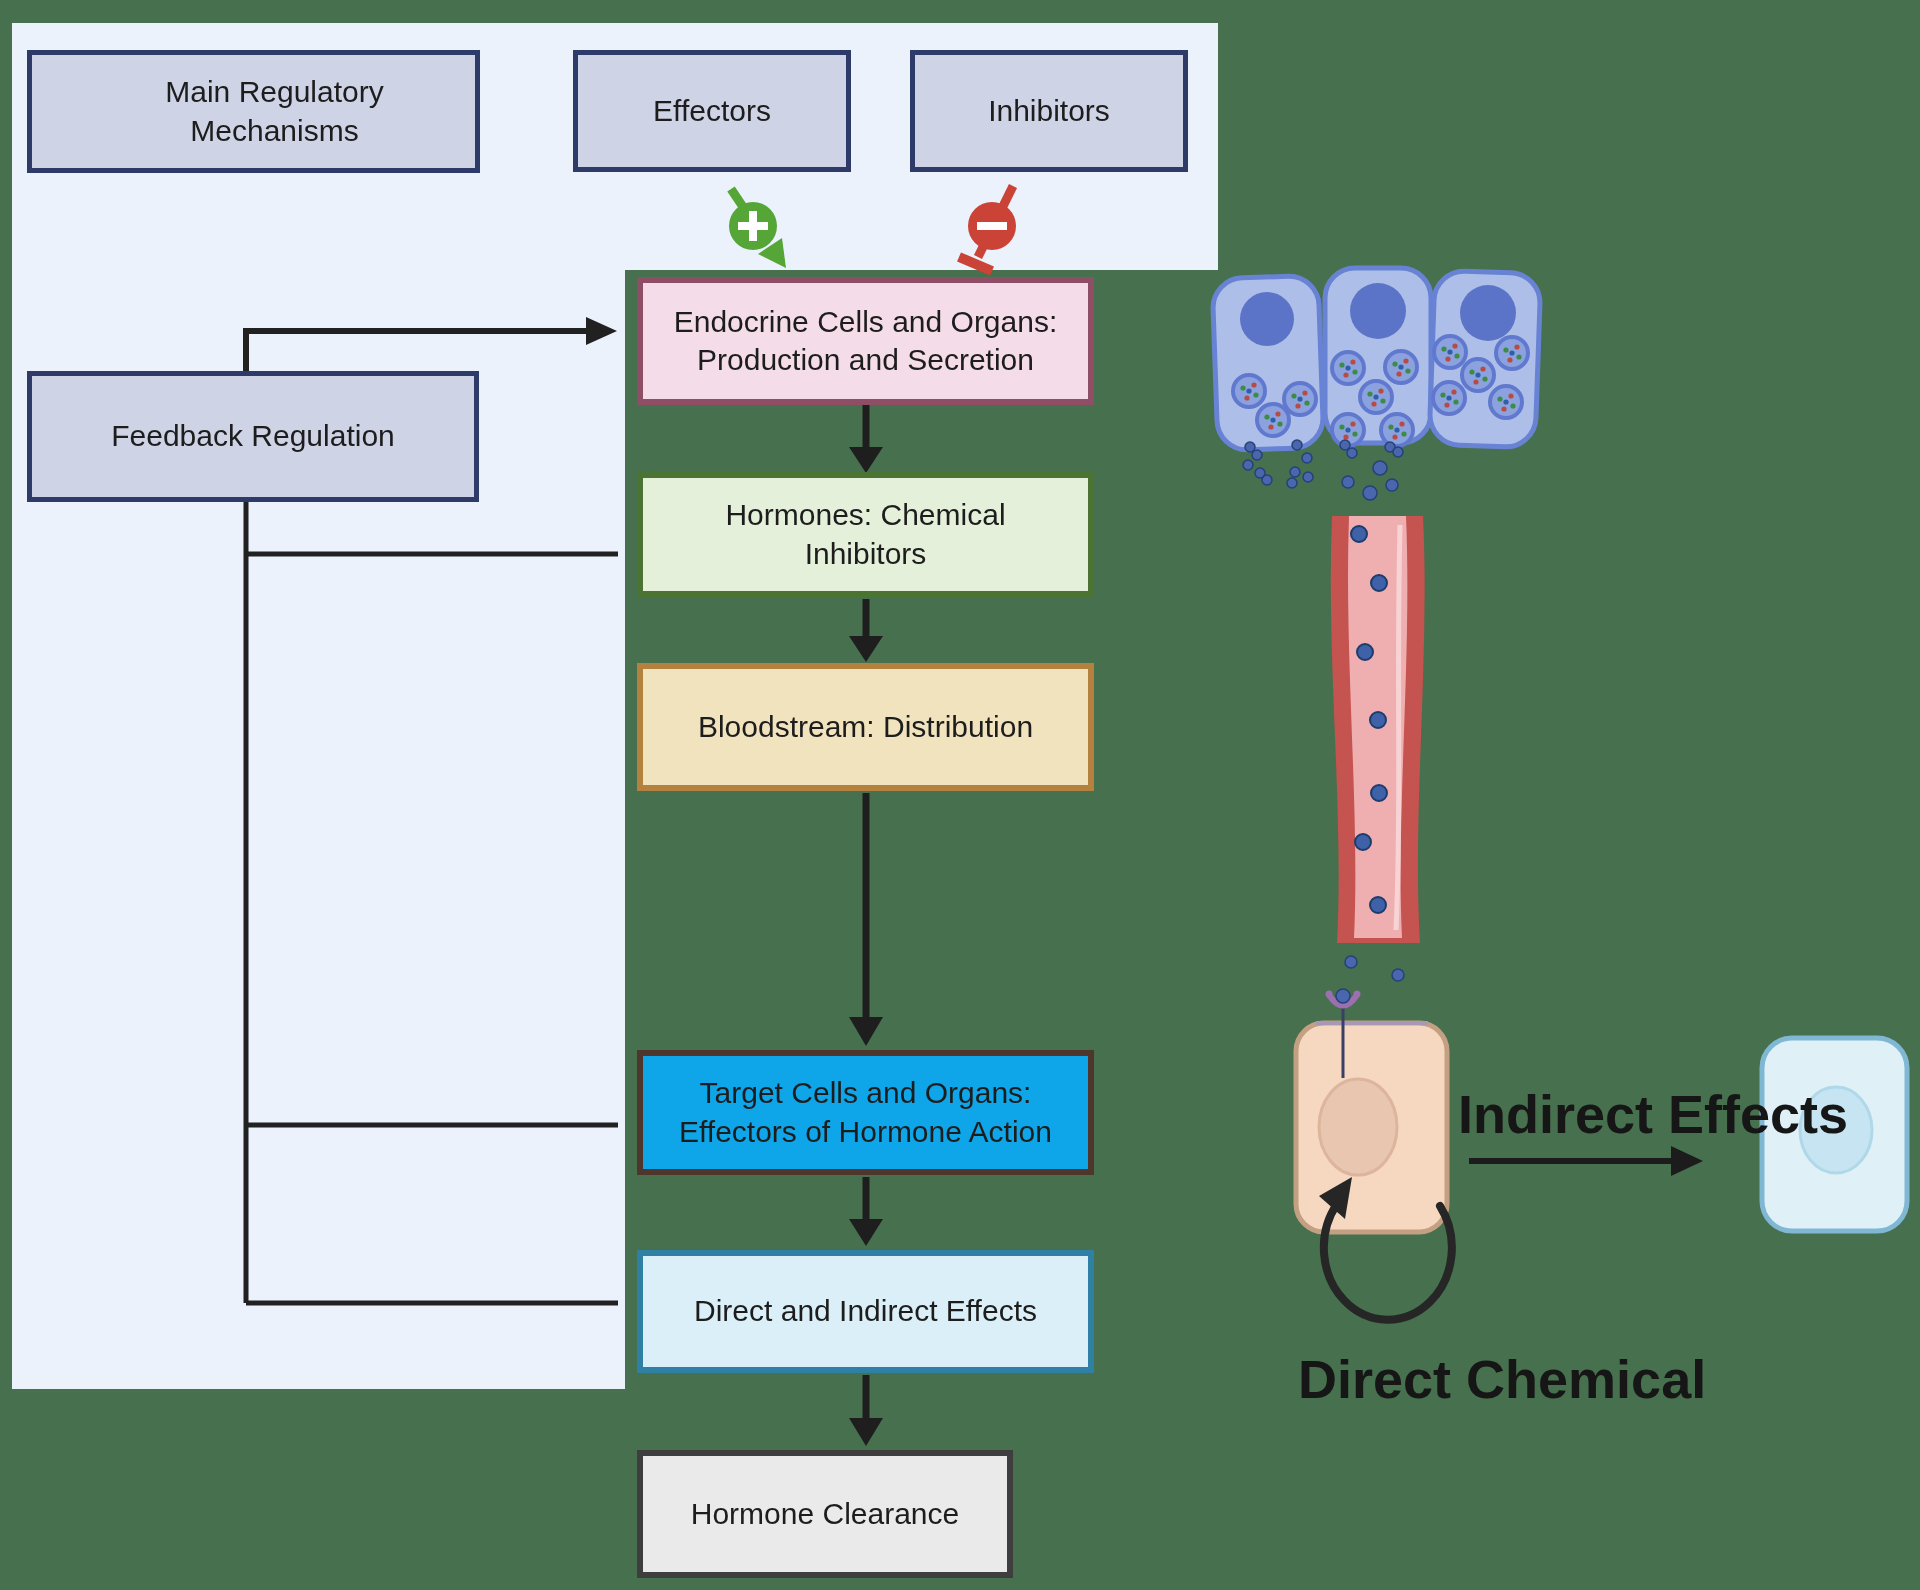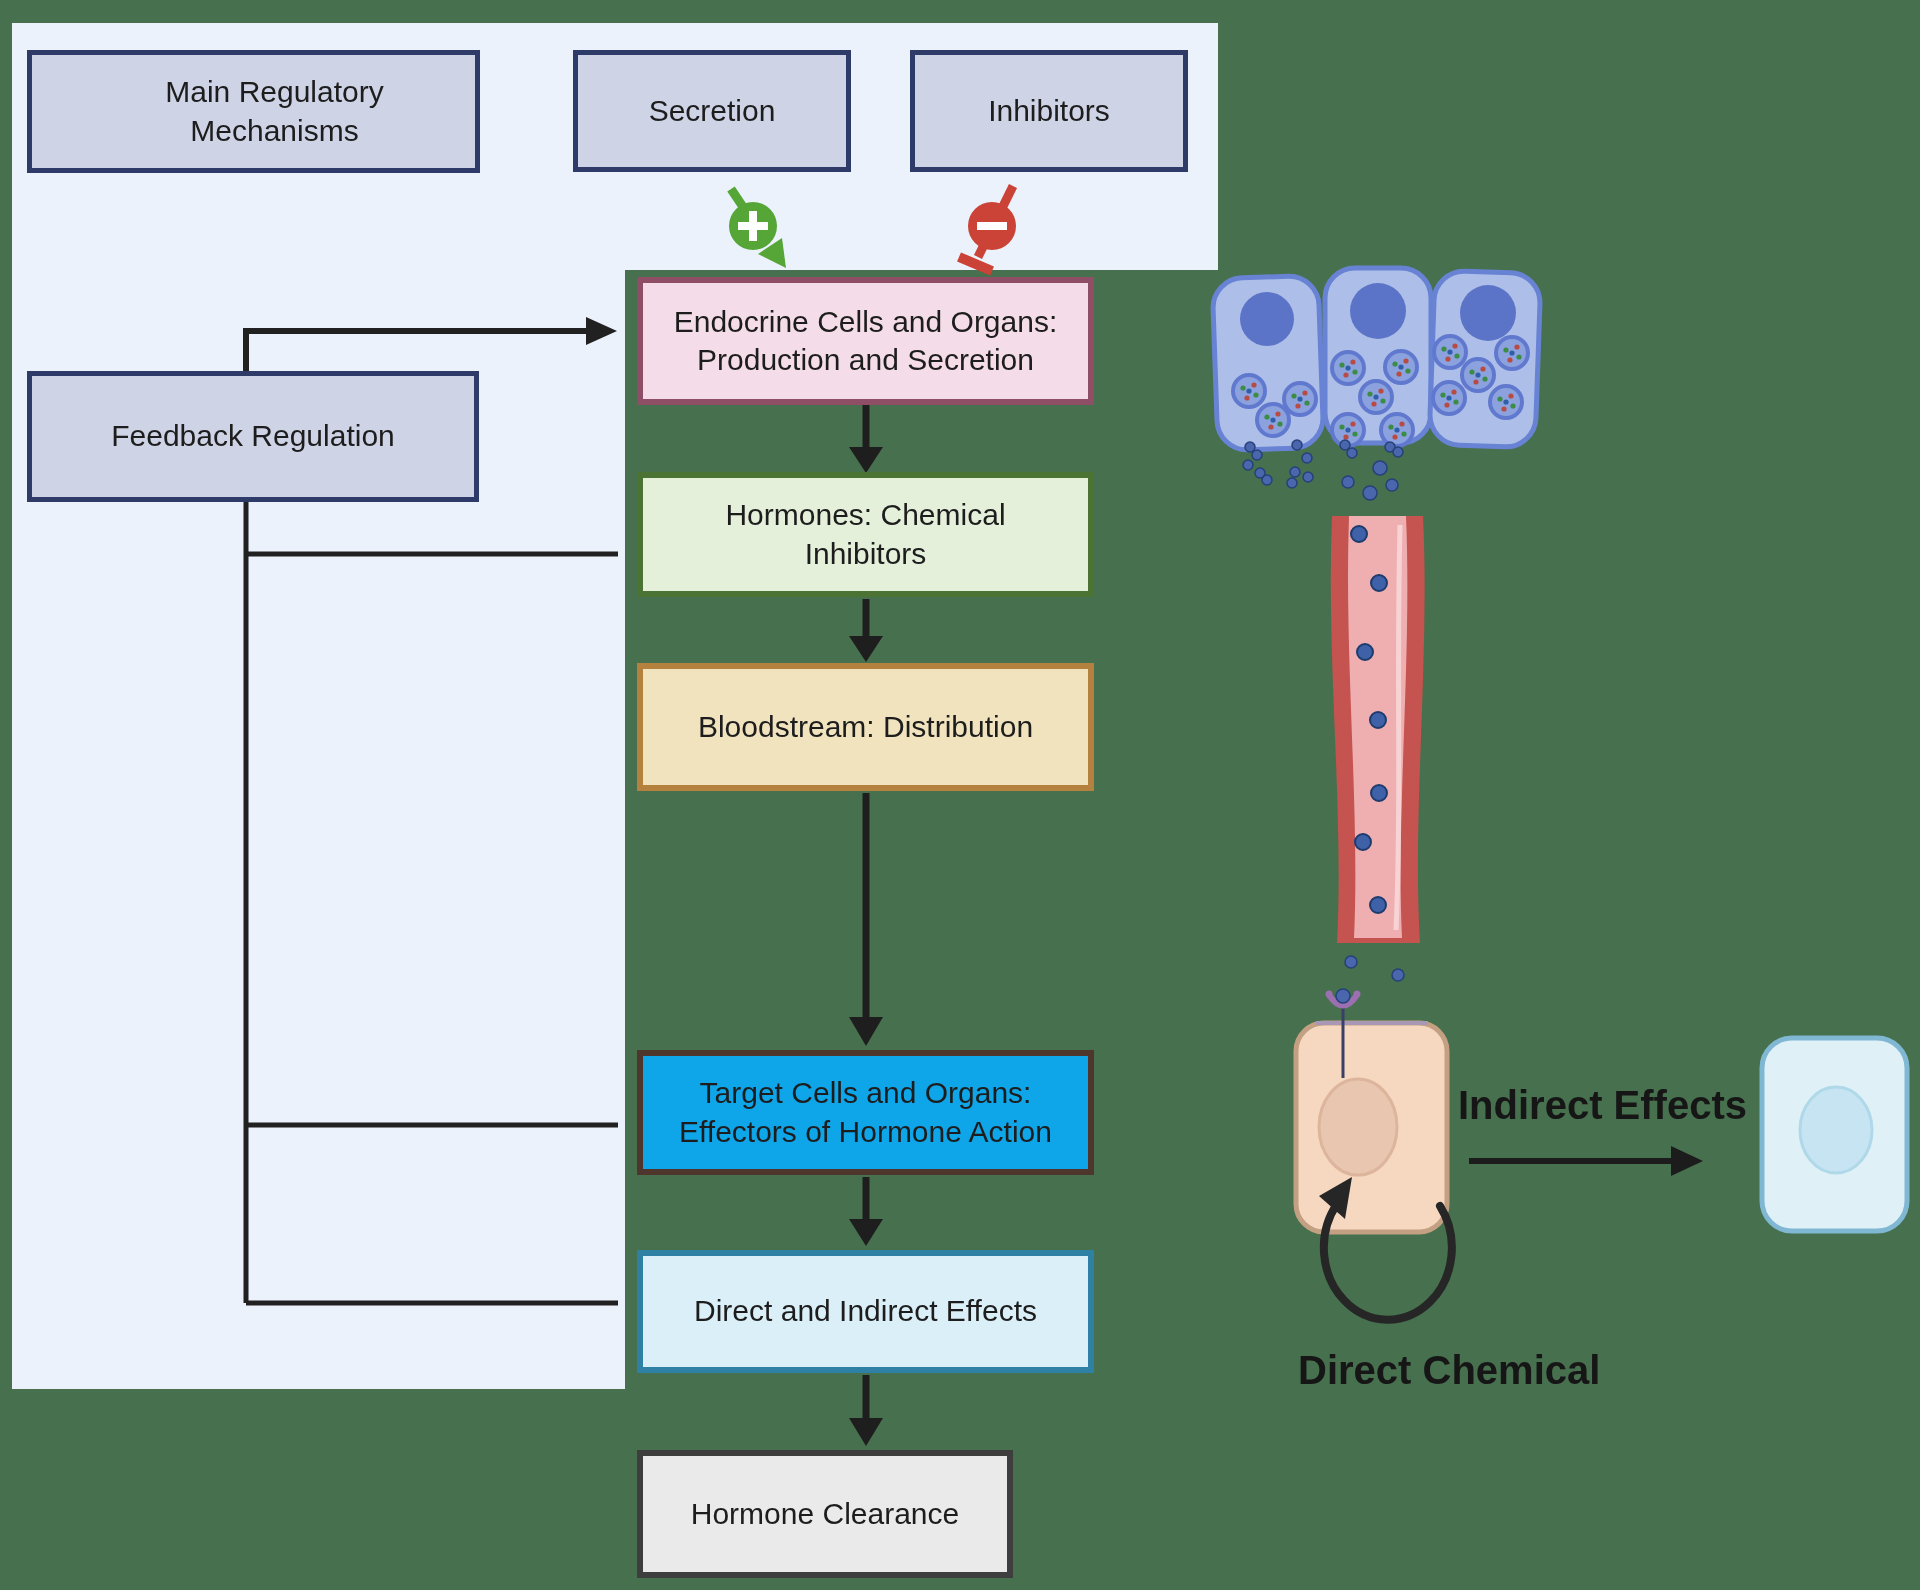--- a/index.html
+++ b/index.html
@@ -25,21 +25,21 @@
   .n-inhib{left:910px;top:50px;width:278px;height:122px;}
   .n-feedback{left:27px;top:371px;width:452px;height:131px;}
   .n-endocrine{left:637px;top:277px;width:457px;height:128px;background:#F4DDE8;border:6px solid #8D4E66;}
   .n-hormones{left:637px;top:472px;width:457px;height:125px;background:#E4F0DA;border:6px solid #4B7334;}
   .n-blood{left:637px;top:663px;width:457px;height:128px;background:#F1E3BE;border:6px solid #B5813E;}
   .n-target{left:637px;top:1050px;width:457px;height:125px;background:#0ea5e9;border:6px solid #4F362C;}
   .n-effects{left:637px;top:1250px;width:457px;height:123px;background:#DAEFF7;border:6px solid #2F80A5;}
   .n-clearance{left:637px;top:1450px;width:376px;height:128px;background:#EAEAEA;border:6px solid #3E3E3E;}
   .node .lbl{padding:0 24px;}
   .fx-label{
-    position:absolute;z-index:5;font-weight:bold;font-size:40px;color:#161616;
+    position:absolute;z-index:5;font-weight:bold;font-size:54px;color:#161616;
     white-space:nowrap;
   }
   .lbl-indirect{left:1458px;top:1083px;}
   .lbl-direct{left:1298px;top:1348px;width:290px;text-align:center;}
 </style>
 </head>
 <body>
 
 <div class="canvas">
 
@@ -191,21 +191,21 @@
     <g>
       <rect x="1762" y="1038" width="145" height="193" rx="30" fill="#DFF0F7" stroke="#80B7D3" stroke-width="5"></rect>
       <ellipse cx="1836" cy="1130" rx="36" ry="43" fill="#C6E4F1" stroke="#AFD8E9" stroke-width="3"></ellipse>
     </g>
   </svg>
 
   <div class="node navy n-mainreg">
     <span class="lbl">Main Regulatory Mechanisms</span>
   </div>
   <div class="node navy n-stim">
-    <span class="lbl">Secretion</span>
+    <span class="lbl">Effectors</span>
   </div>
   <div class="node navy n-inhib">
     <span class="lbl">Inhibitors</span>
   </div>
   <div class="node navy n-feedback">
     <span class="lbl">Feedback Regulation</span>
   </div>
 
   <div class="node n-endocrine">
     <span class="lbl">Endocrine Cells and Organs: Production and Secretion</span>

